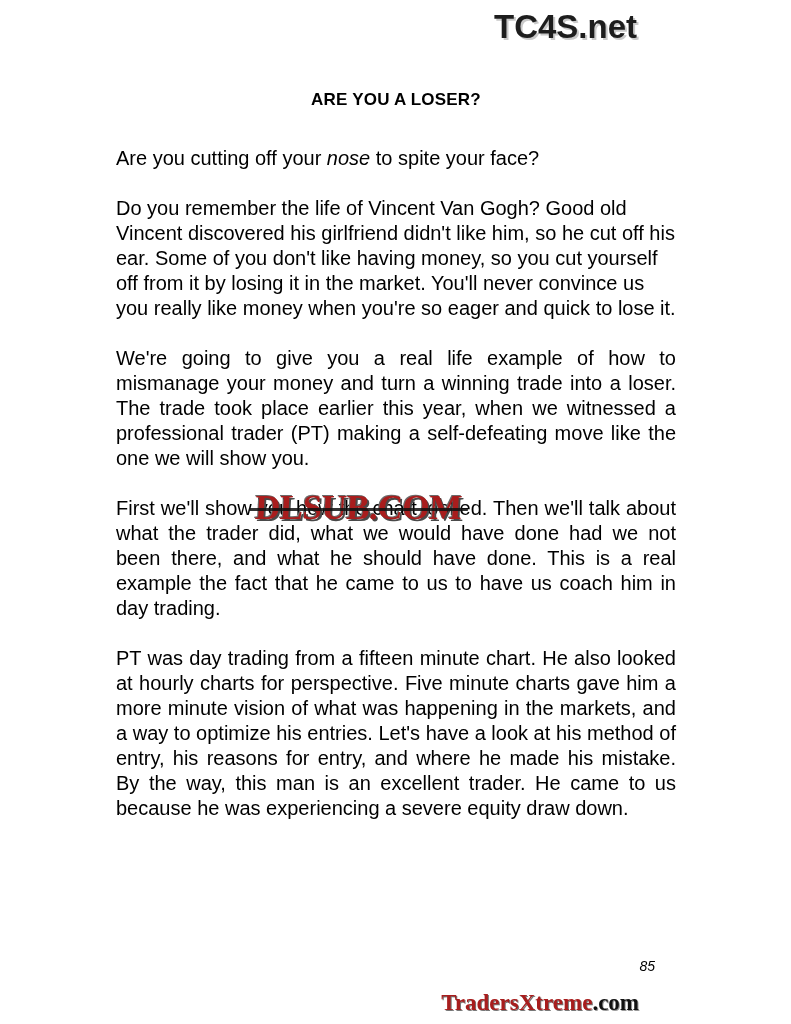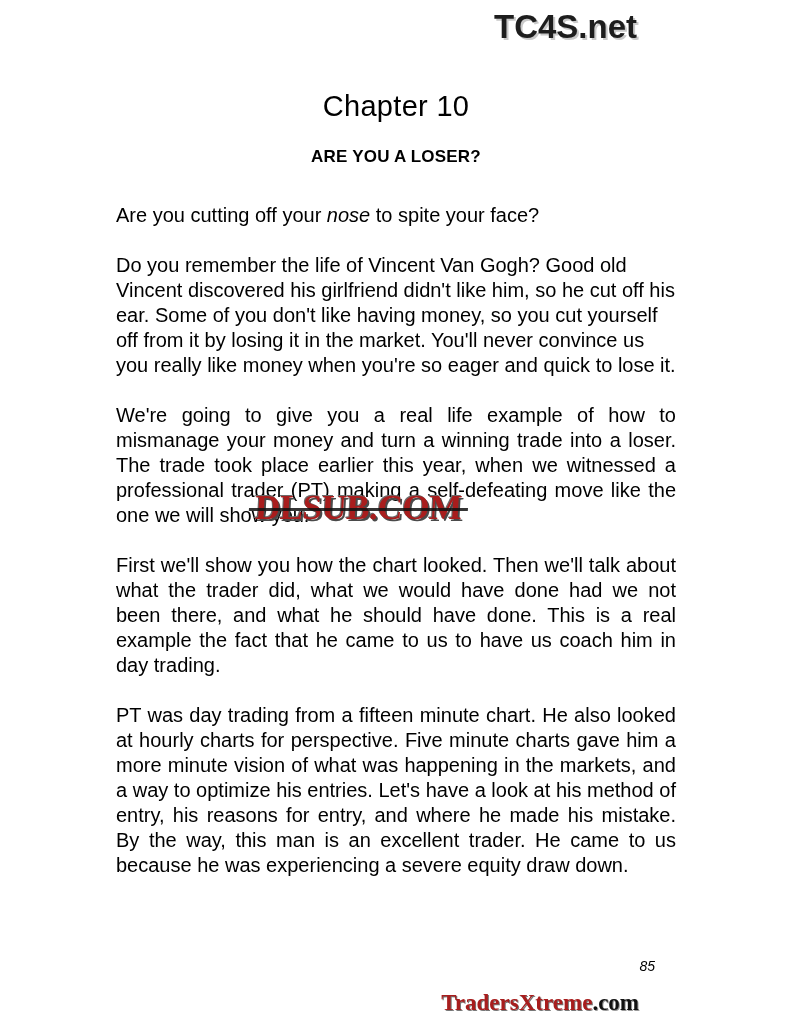--- a/index.html
+++ b/index.html
@@ -123,21 +123,20 @@
 </style>
 </head>
 <body>
 
 <div class="page">
 
   <div class="top-watermark">TC4S.net</div>
 
   <div class="content">
 
-    <h1 class="chapter-title">Chapter 10</h1>
 
     <h2 class="chapter-subtitle">ARE YOU A LOSER?</h2>
 
     <p class="para left">
       <span>Are you cutting off your </span><em>nose</em><span> to spite your face?</span>
     </p>
 
     <p class="para left">Do you remember the life of Vincent Van Gogh?  Good old Vincent discovered his girlfriend didn't like him, so he cut off his ear.  Some of you don't like having money, so you cut yourself off from it by losing it in the market.  You'll never convince us you really like money when you're so eager and quick to lose it.</p>
 
     <p class="para">We're going to give you a real life example of how to mismanage your money and turn a winning trade into a loser.  The trade took place earlier this year, when we witnessed a professional trader (PT) making a self-defeating move like the one we will show you.</p>

